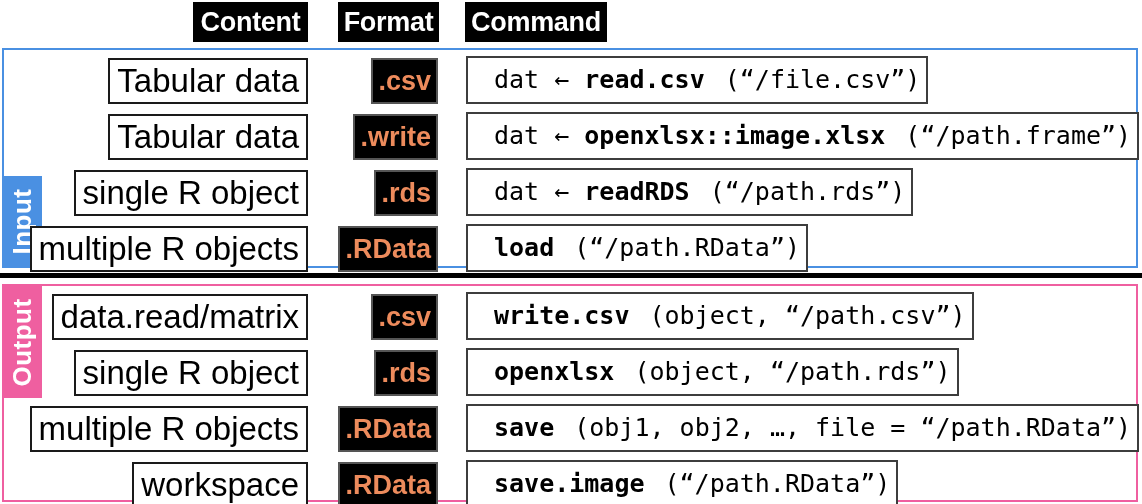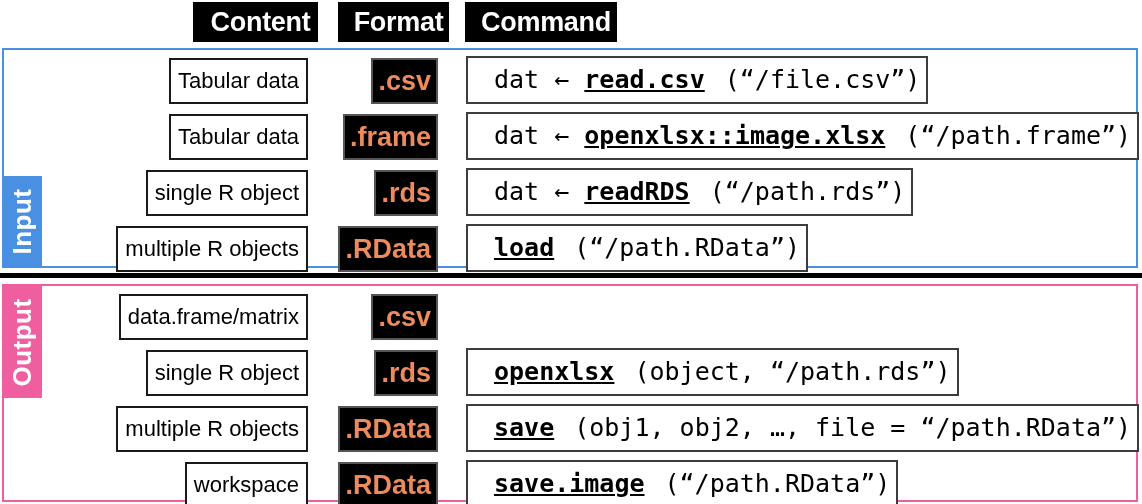--- a/index.html
+++ b/index.html
@@ -28,21 +28,20 @@
     top: 2px;
     height: 40px;
     background: #000000;
     color: #ffffff;
     font-weight: bold;
     font-size: 27px;
     line-height: 40px;
     text-align: center;
     white-space: nowrap;
     letter-spacing: -0.3px;
-    padding-left: 10px;
   }
   #hdr-content { left: 193px; width: 115px; }
   #hdr-format  { left: 338px; width: 101px; }
   #hdr-command { left: 465px; width: 142px; }
 
   
   .section {
     position: absolute;
     left: 2px;
     width: 1136px;
@@ -116,21 +115,21 @@
   #row-out-2 { top: 402px; }
   #row-out-3 { top: 458px; }
 
   
   .cell-content {
     position: absolute;
     right: 834px; 
     top: 4px;
     border: 2px solid #1a1a1a;
     background: #ffffff;
-    font-size: 22px;
+    font-size: 33px;
     line-height: 42px;
     height: 42px;
     padding: 0 7px;
     white-space: nowrap;
     color: #000000;
     box-sizing: content-box;
   }
 
   
   .cell-format {
@@ -160,21 +159,20 @@
     font-size: 25px;
     line-height: 44px;
     height: 44px;
     padding: 0 6px;
     white-space: nowrap;
     color: #000000;
     box-sizing: content-box;
   }
   .cell-command b {
     font-weight: bold;
-    text-decoration: underline;
   }
   .cell-command .plain {
     font-weight: normal;
     margin-left: 20px;
   }
 </style>
 </head>
 <body>
 
 <div id="header-row">
@@ -197,39 +195,40 @@
 </div>
 
 <div class="row" id="row-in-0">
   <div class="cell-content">Tabular data</div>
   <div class="cell-format">.csv</div>
   <div class="cell-command"><span class="plain">dat ← </span><b>read.csv</b><span class="plain">(“/file.csv”)</span></div>
 </div>
 
 <div class="row" id="row-in-1">
   <div class="cell-content">Tabular data</div>
-  <div class="cell-format">.frame</div>
+  <div class="cell-format">.write</div>
   <div class="cell-command"><span class="plain">dat ← </span><b>openxlsx::image.xlsx</b><span class="plain">(“/path.frame”)</span></div>
 </div>
 
 <div class="row" id="row-in-2">
   <div class="cell-content">single R object</div>
   <div class="cell-format">.rds</div>
   <div class="cell-command"><span class="plain">dat ← </span><b>readRDS</b><span class="plain">(“/path.rds”)</span></div>
 </div>
 
 <div class="row" id="row-in-3">
   <div class="cell-content">multiple R objects</div>
   <div class="cell-format">.RData</div>
   <div class="cell-command"><span class="plain"></span><b>load</b><span class="plain">(“/path.RData”)</span></div>
 </div>
 
 <div class="row" id="row-out-0">
-  <div class="cell-content">data.frame/matrix</div>
+  <div class="cell-content">data.read/matrix</div>
   <div class="cell-format">.csv</div>
+  <div class="cell-command"><span class="plain"></span><b>write.csv</b><span class="plain">(object, “/path.csv”)</span></div>
 </div>
 
 <div class="row" id="row-out-1">
   <div class="cell-content">single R object</div>
   <div class="cell-format">.rds</div>
   <div class="cell-command"><span class="plain"></span><b>openxlsx</b><span class="plain">(object, “/path.rds”)</span></div>
 </div>
 
 <div class="row" id="row-out-2">
   <div class="cell-content">multiple R objects</div>

